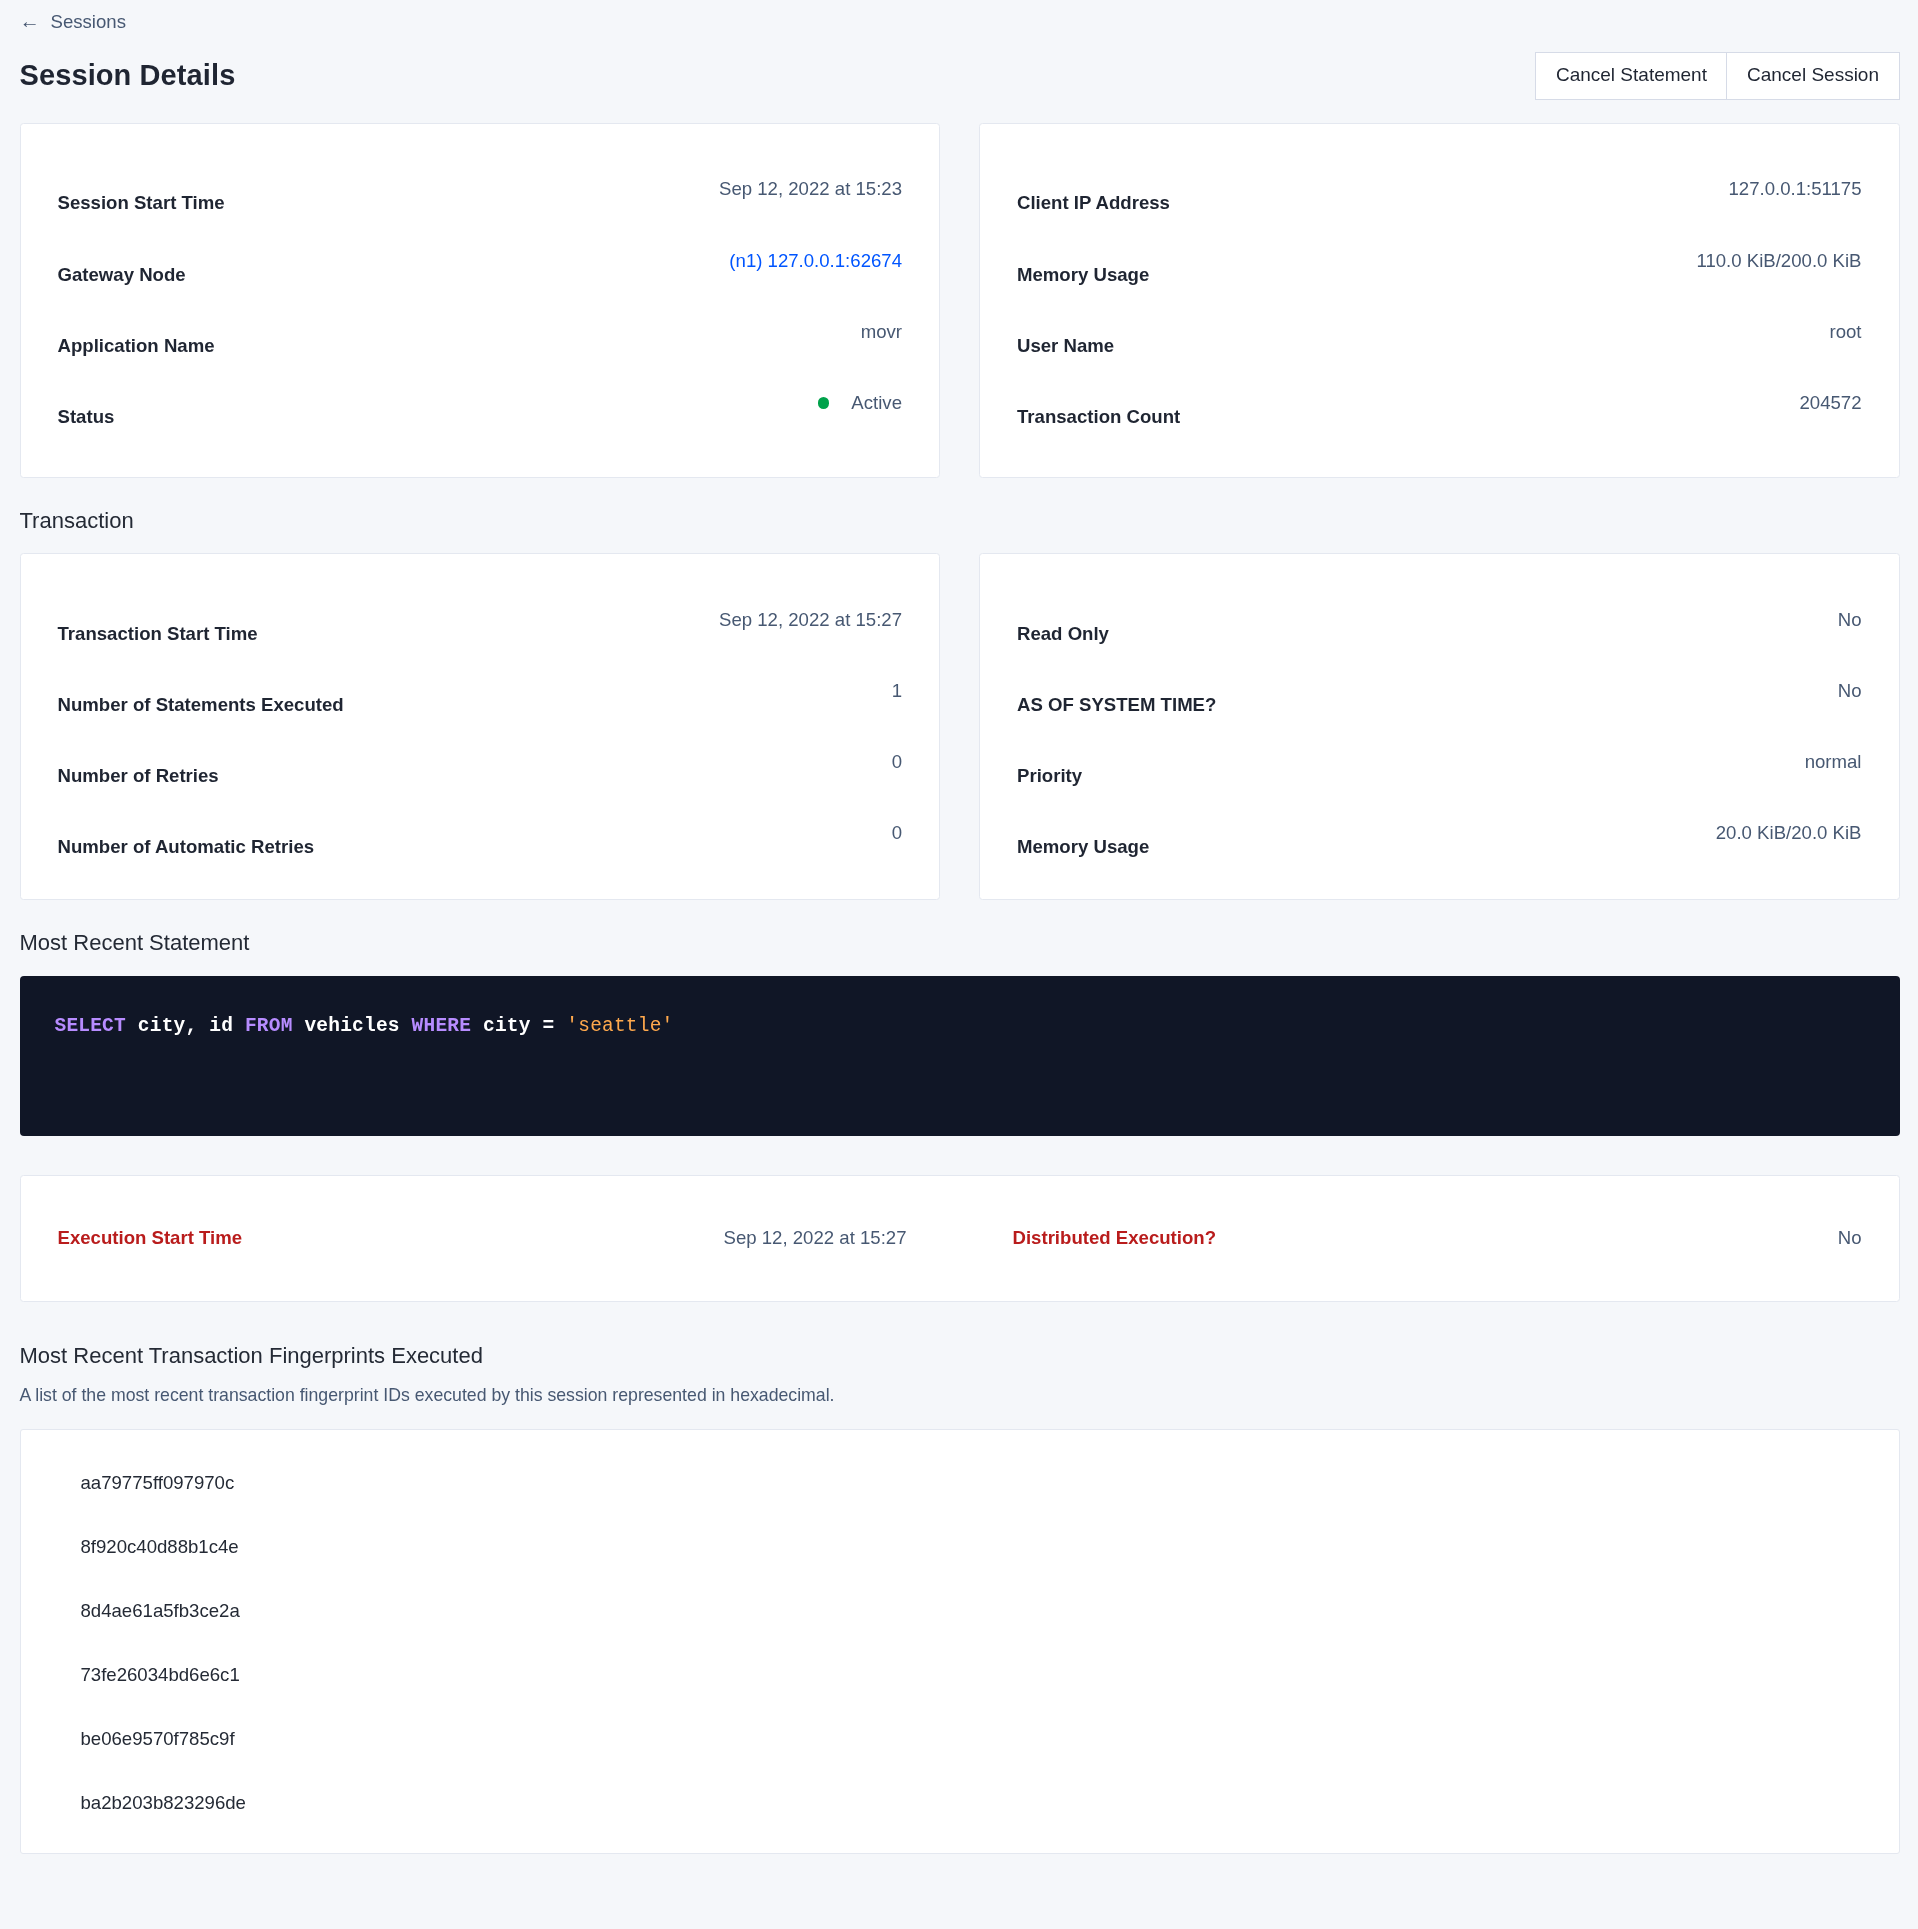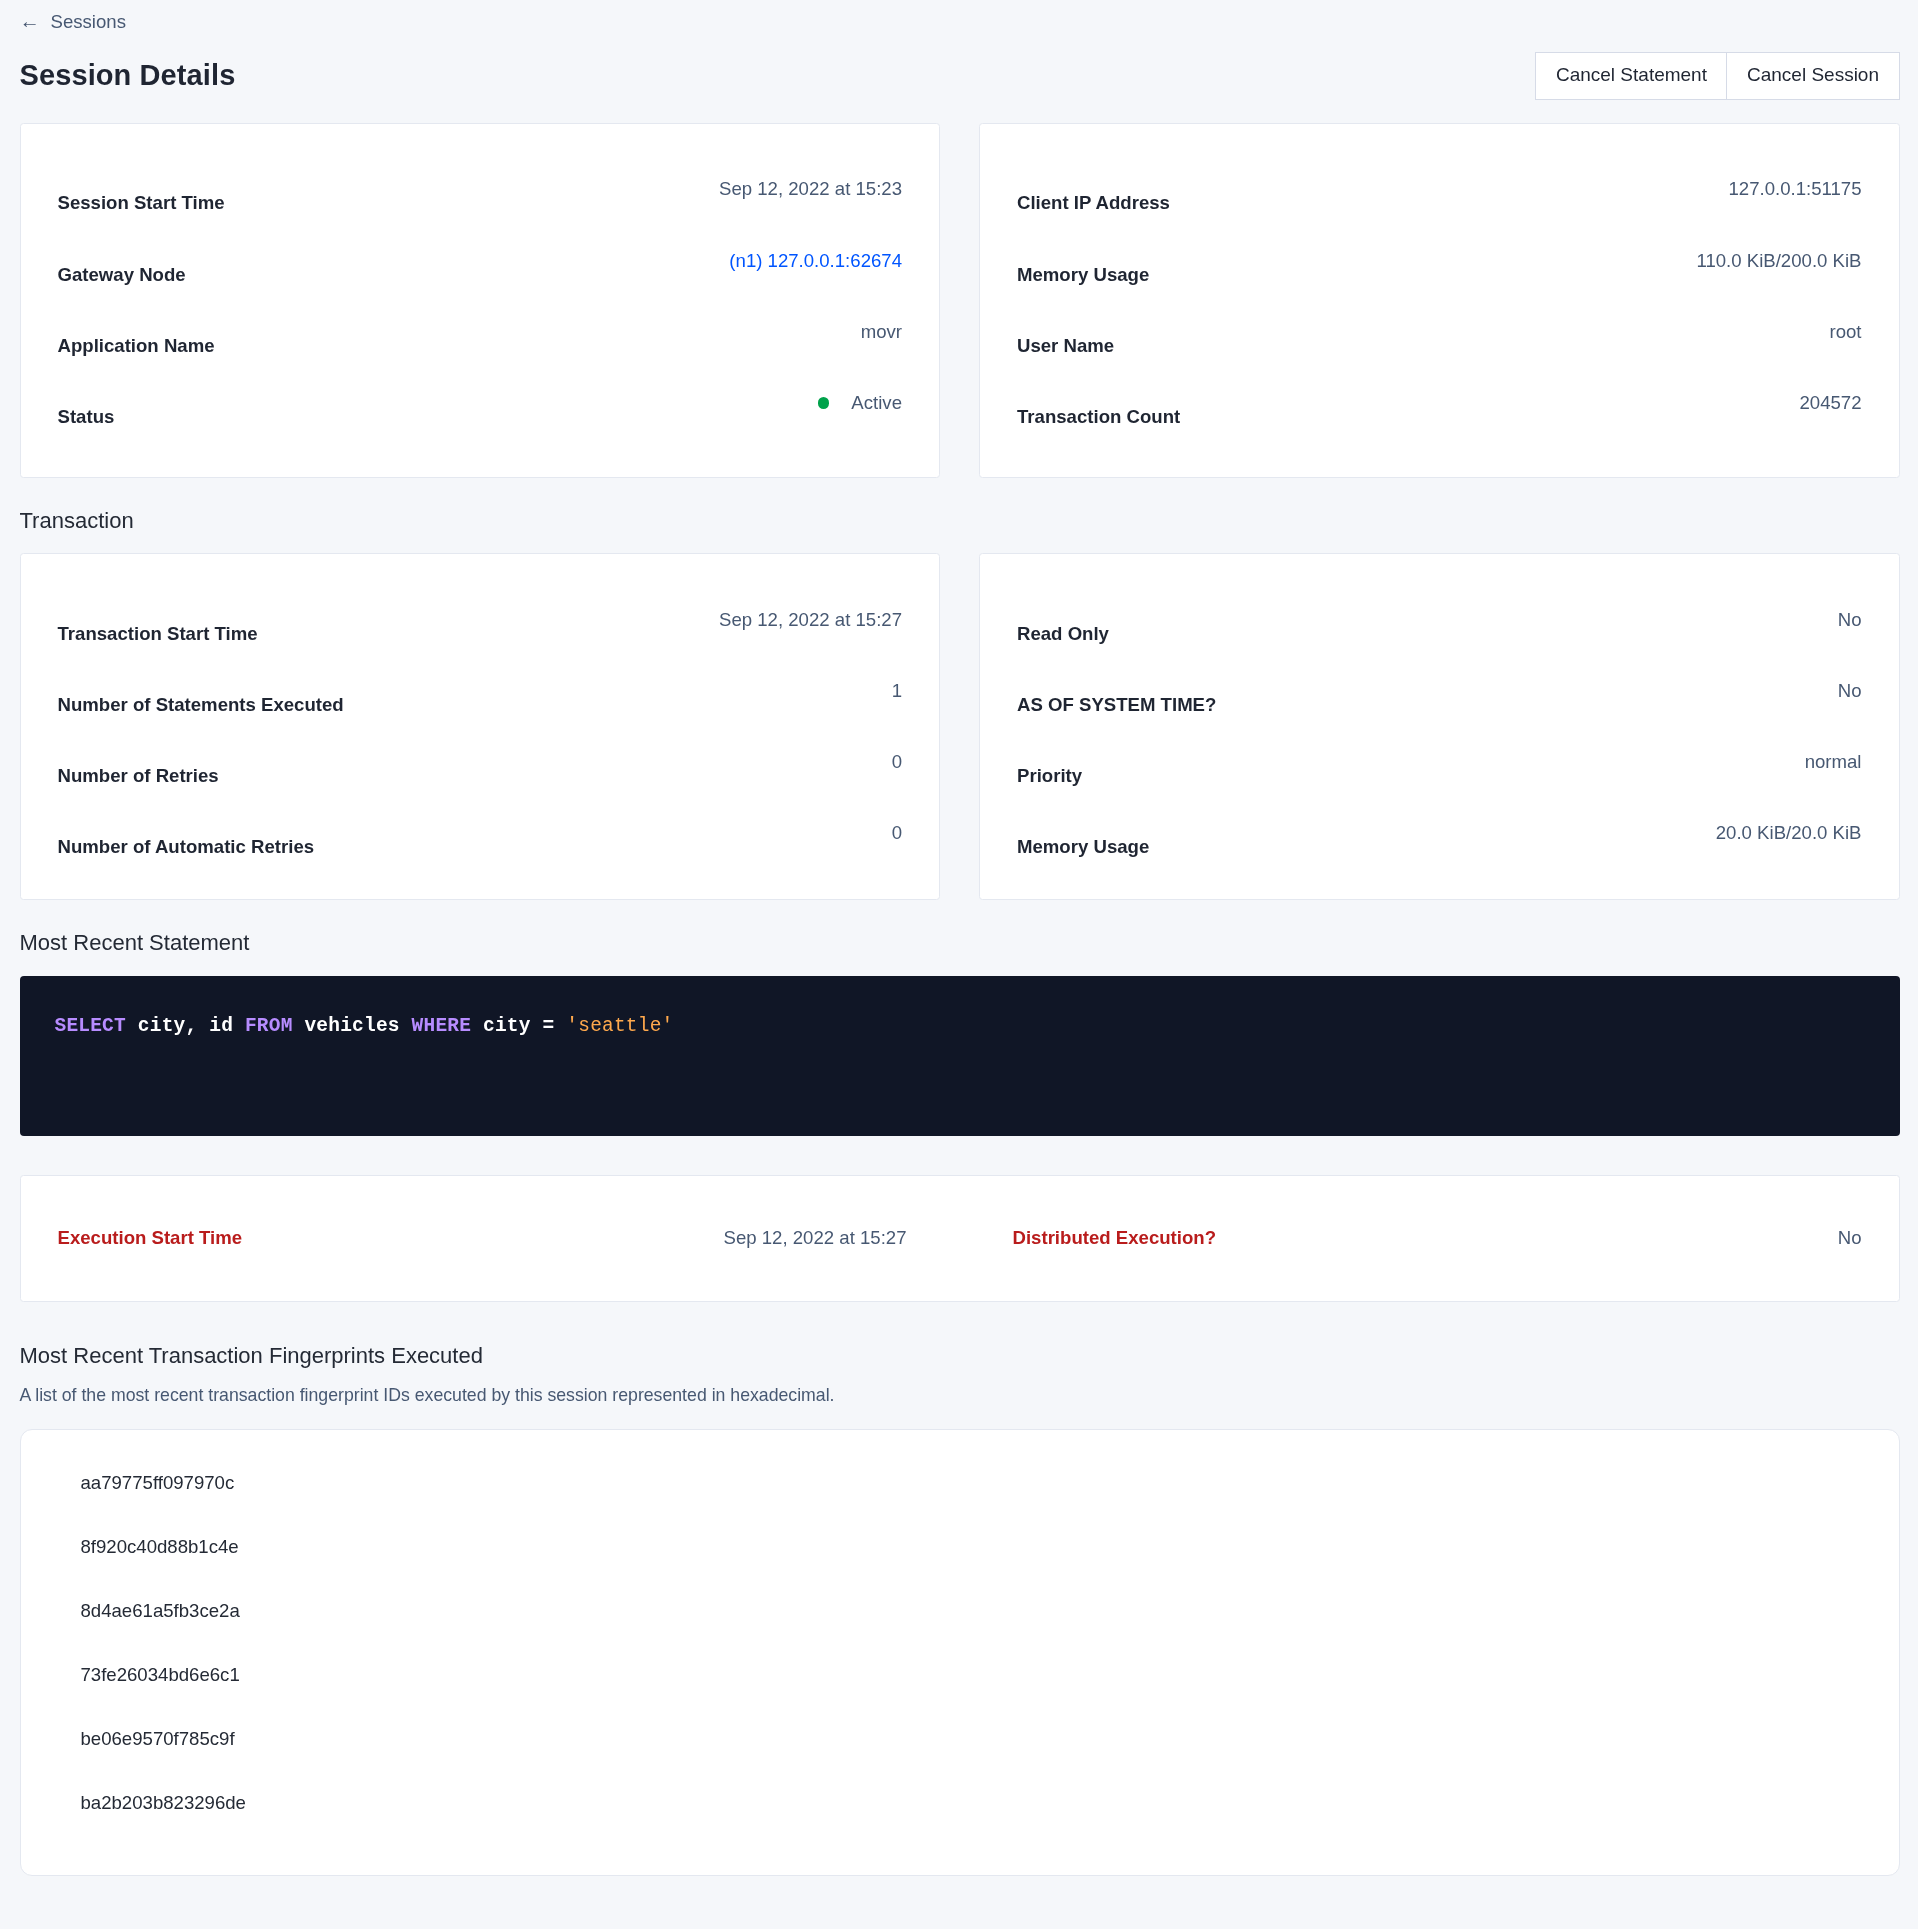--- a/index.html
+++ b/index.html
@@ -138,22 +138,22 @@
     margin: 41px 0 16px 0;
   }
   .fp-desc {
     font-size: 17.7px;
     color: #475872;
     margin-bottom: 23px;
   }
   .fp-card {
     background: #fff;
     border: 0.9px solid #e4e8f0;
-    border-radius: 12px;
-    padding: 21px 37px 40px 37px;
+    border-radius: 3px;
+    padding: 21px 37px 18px 37px;
     margin-bottom: 19px;
   }
   .fp-item {
     font-size: 18.6px;
     color: #242a35;
     padding: 21px 0 21px 23px;
   }
 </style>
 </head>
 <body>

